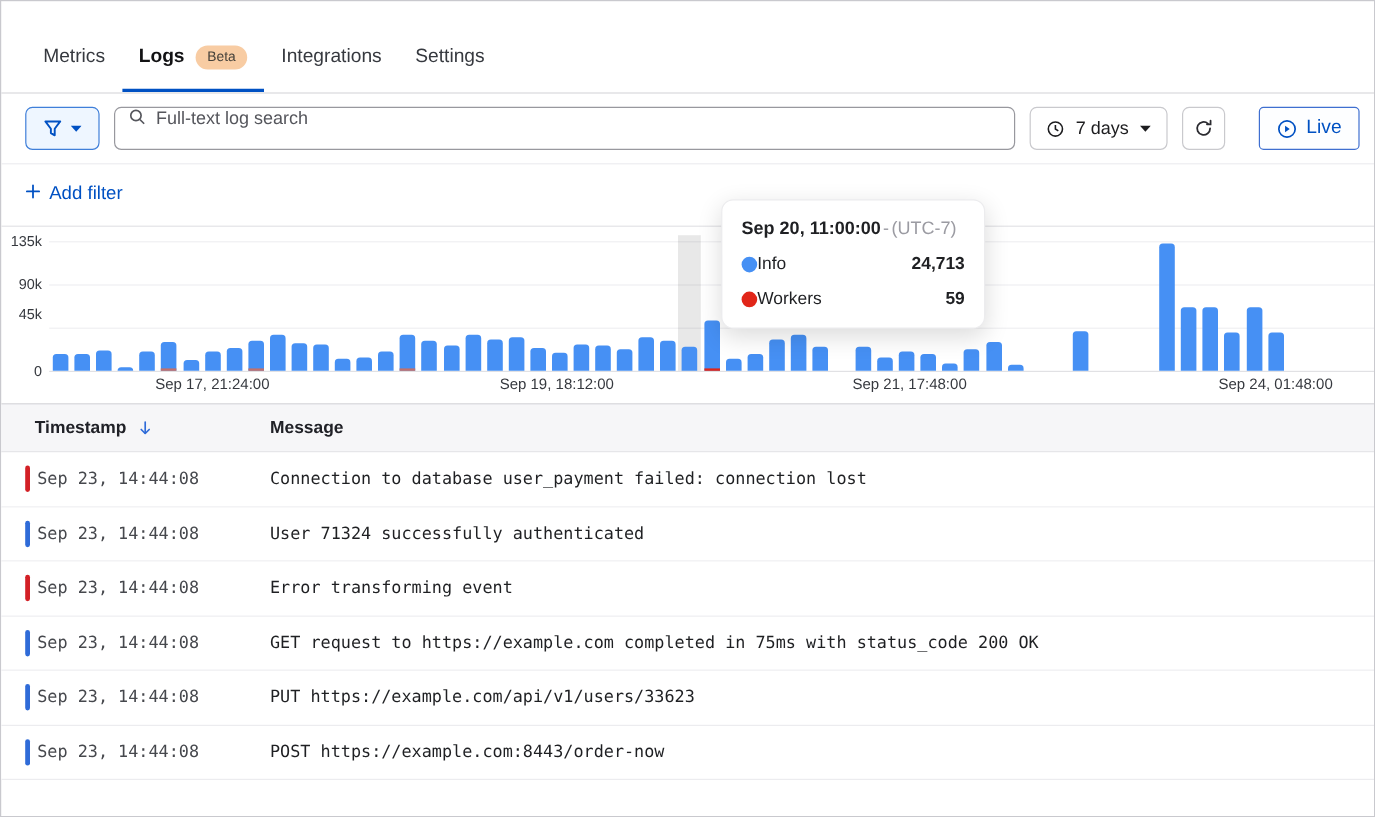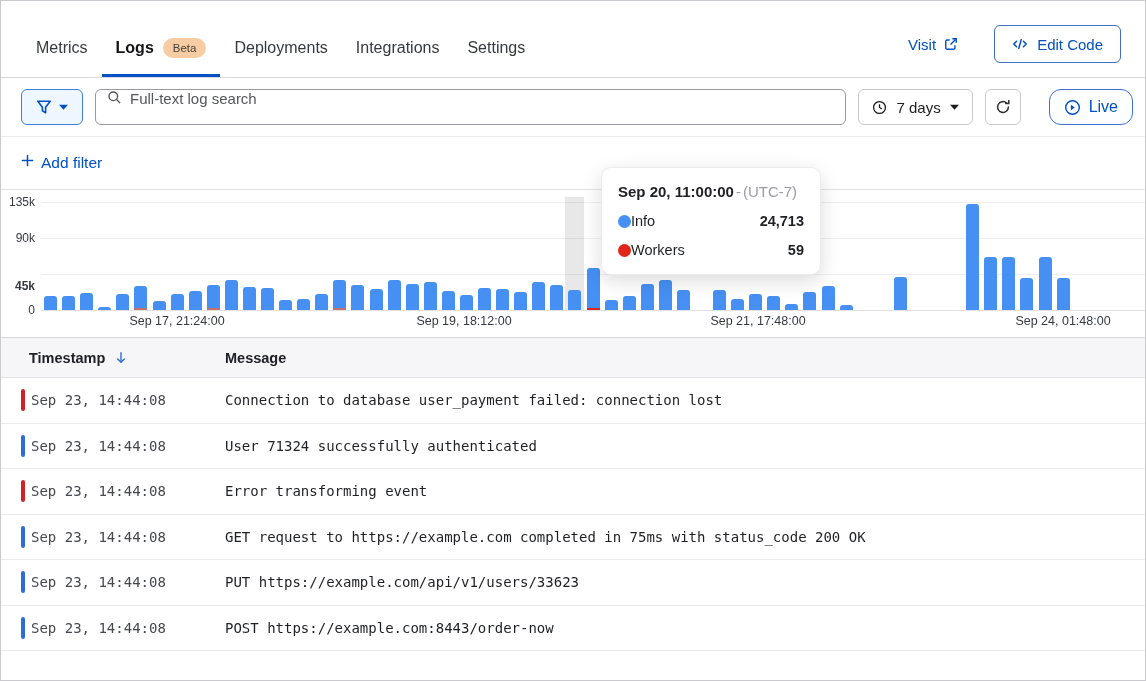--- a/index.html
+++ b/index.html
@@ -40,21 +40,21 @@
   .searchbox input { border:none; outline:none; flex:1; font-size:15px; color:#1d1d1f;
                      font-family:inherit; background:transparent; }
   .searchbox input::placeholder { color:#55565c; opacity:1; }
   .time-btn { height:36px; border:1px solid #c9c9cd; background:#fff; border-radius:6px;
               display:flex; align-items:center; gap:9px; padding:0 13px; font-size:15px;
               color:#1d1d1f; cursor:pointer; flex:none; font-family:inherit; }
   .refresh-btn { width:36px; height:36px; border:1px solid #c9c9cd; background:#fff;
                  border-radius:6px; color:#2b2b30; display:flex; align-items:center;
                  justify-content:center; cursor:pointer; flex:none; }
   .live-btn { margin-left:16px; height:36px; border:1px solid #3f6fd0; background:#fdfeff;
-              color:var(--accent,#0051c3); border-radius:12px; display:flex; align-items:center;
+              color:var(--accent,#0051c3); border-radius:4px; display:flex; align-items:center;
               gap:8px; padding:0 14px; font-size:16px; cursor:pointer; flex:none; font-family:inherit; }
   
   .addfilter-row { padding:16px 20px 17px; border-bottom:1px solid #e3e3e6; }
   .add-filter { color:var(--accent,#0051c3); font-size:15.5px; display:inline-flex;
                 align-items:flex-start; gap:7px; cursor:pointer; text-decoration:none; }
   
   .chart { position:relative; height:147px; }
   .gridline { position:absolute; left:40px; right:0; height:1px; background:#efeff2; }
   .gridline.base { background:#e1e1e4; }
   .ylab { position:absolute; font-size:12px; color:#36393f; width:34px; text-align:right; left:0; }
@@ -98,51 +98,26 @@
     <div class="tabrow">
       <nav class="tabs" id="tabs">
           <button class="tab">
             <span>Metrics</span>
           </button>
           <button class="tab active">
             <span>Logs</span>
             <span class="beta-badge">Beta</span>
           </button>
           <button class="tab">
-            <span>Deployments</span>
-          </button>
-          <button class="tab">
             <span>Integrations</span>
           </button>
           <button class="tab">
             <span>Settings</span>
           </button>
         </nav>
-      <div class="tab-actions">
-        <a class="visit-link">
-          <span>Visit</span>
-          <span class="icon">
-            <svg width="14" height="14" viewBox="0 0 16 16" fill="none" stroke="currentColor" stroke-width="1.6">
-                <path d="M6.5 3.5h-3A1.5 1.5 0 0 0 2 5v7.5A1.5 1.5 0 0 0 3.5 14H11a1.5 1.5 0 0 0 1.5-1.5v-3"></path>
-                <path d="M9.5 2H14v4.5"></path>
-                <path d="M13.7 2.3 7.5 8.5"></path>
-              </svg>
-          </span>
-        </a>
-        <button class="edit-code-btn">
-          <span class="icon">
-            <svg width="16" height="16" viewBox="0 0 16 16" fill="none" stroke="currentColor" stroke-width="1.5" stroke-linecap="round" stroke-linejoin="round">
-                <path d="M4.6 5.2 1.8 8l2.8 2.8"></path>
-                <path d="M11.4 5.2 14.2 8l-2.8 2.8"></path>
-                <path d="M9.2 3.6 6.8 12.4"></path>
-              </svg>
-          </span>
-          <span>Edit Code</span>
-        </button>
-      </div>
     </div>
   </header>
 
   <div class="filterbar">
     <button class="filter-btn">
       <span class="icon">
         <svg width="16" height="16" viewBox="0 0 16 16" fill="none" stroke="currentColor" stroke-width="1.6" stroke-linejoin="round">
             <path d="M1.8 2.2h12.4L9.6 8.3v5.5l-3.2-1.9V8.3z"></path>
           </svg>
       </span>
@@ -219,21 +194,21 @@
           <div class="tt-row">
             <span class="tt-dot" style="background: rgb(225, 38, 25);"></span>
             <span>Workers</span>
             <span class="tt-val">59</span>
           </div>
         </div>
     </div>
   <div class="gridline base" style="top: 120px;"></div>
       <div class="ylab" style="top: 113px;">0</div>
       <div class="gridline" style="top: 84px;"></div>
-      <div class="ylab" style="top: 89px; font-weight: bold;">45k</div>
+      <div class="ylab" style="top: 66px;">45k</div>
       <div class="gridline" style="top: 48px;"></div>
       <div class="ylab" style="top: 41px;">90k</div>
       <div class="gridline" style="top: 12px;"></div>
       <div class="ylab" style="top: 5px;">135k</div>
       <div class="hoverband" style="left: 564.377px; width: 19px; height: 113px;"></div>
       <div class="bar" style="left: 43px; height: 14px;"></div>
       <div class="bar" style="left: 61.1px; height: 14px;"></div>
       <div class="bar" style="left: 79.2px; height: 17px;"></div>
       <div class="bar" style="left: 97.2px; height: 3px;"></div>
       <div class="bar" style="left: 115.3px; height: 16px;"></div>

